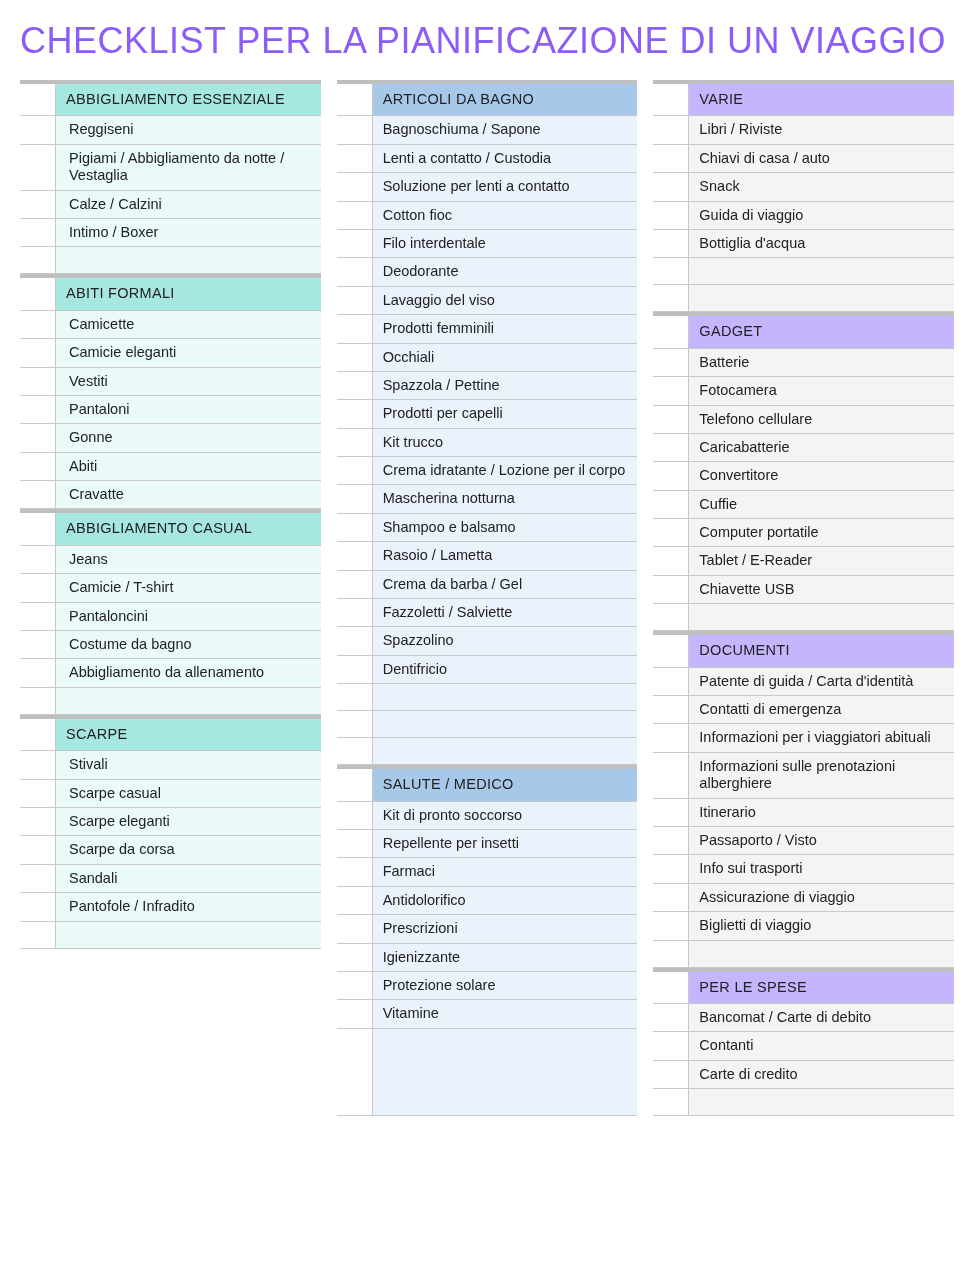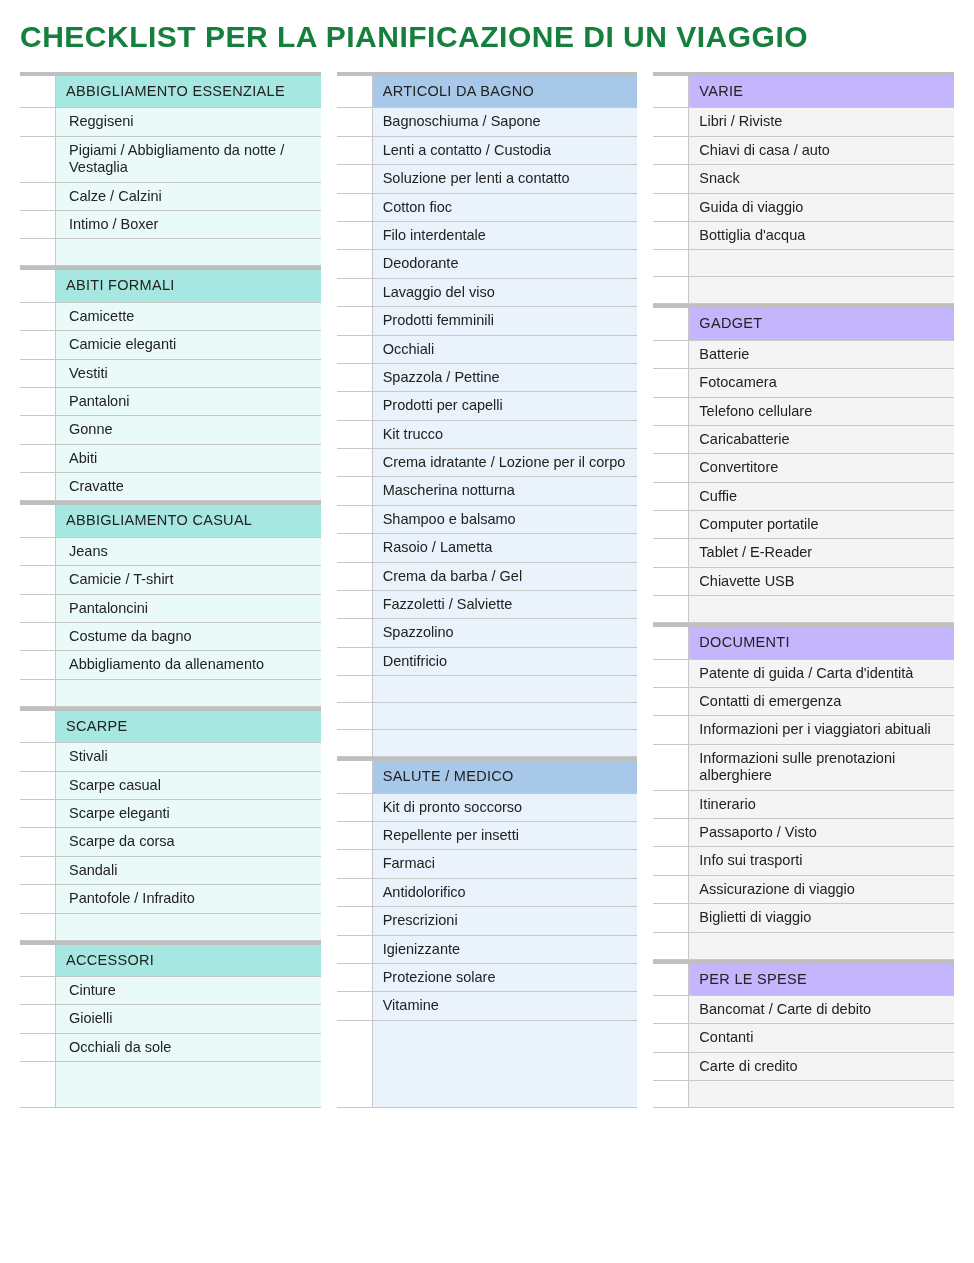--- a/index.html
+++ b/index.html
@@ -4,23 +4,23 @@
   <style>
     * { box-sizing: border-box; margin: 0; padding: 0; }
     body {
       font-family: "Century Gothic", "Futura", "Trebuchet MS", sans-serif;
       background: #ffffff;
       padding: 20px;
       font-size: 14px;
       color: #333;
     }
     .page-title {
-      color: #15803d;
-      font-size: 30px;
-      font-weight: bold;
+      color: #8b5cf6;
+      font-size: 36px;
+      font-weight: normal;
       letter-spacing: 0.5px;
       margin-bottom: 18px;
     }
     .columns {
       display: flex;
       gap: 16px;
       align-items: stretch;
     }
     .col {
       flex: 1 1 0;
@@ -196,42 +196,20 @@
         </div>
         <div class="row">
           <div class="checkcell"></div>
           <div class="label item-teal">Pantofole / Infradito</div>
         </div>
         <div class="row">
           <div class="checkcell"></div>
           <div class="label item-teal"></div>
         </div>
       </div>
-      <div class="section" style="flex: 1 1 auto; display: flex; flex-direction: column;">
-        <div class="row">
-          <div class="checkcell"></div>
-          <div class="label header-label bg-teal">ACCESSORI</div>
-        </div>
-        <div class="row">
-          <div class="checkcell"></div>
-          <div class="label item-teal">Cinture</div>
-        </div>
-        <div class="row">
-          <div class="checkcell"></div>
-          <div class="label item-teal">Gioielli</div>
-        </div>
-        <div class="row">
-          <div class="checkcell"></div>
-          <div class="label item-teal">Occhiali da sole</div>
-        </div>
-        <div class="row filler">
-          <div class="checkcell"></div>
-          <div class="label item-teal"></div>
-        </div>
-      </div>
     </div>
     <div class="col">
       <div class="section">
         <div class="row">
           <div class="checkcell"></div>
           <div class="label header-label bg-blue">ARTICOLI DA BAGNO</div>
         </div>
         <div class="row">
           <div class="checkcell"></div>
           <div class="label item-blue">Bagnoschiuma / Sapone</div>

